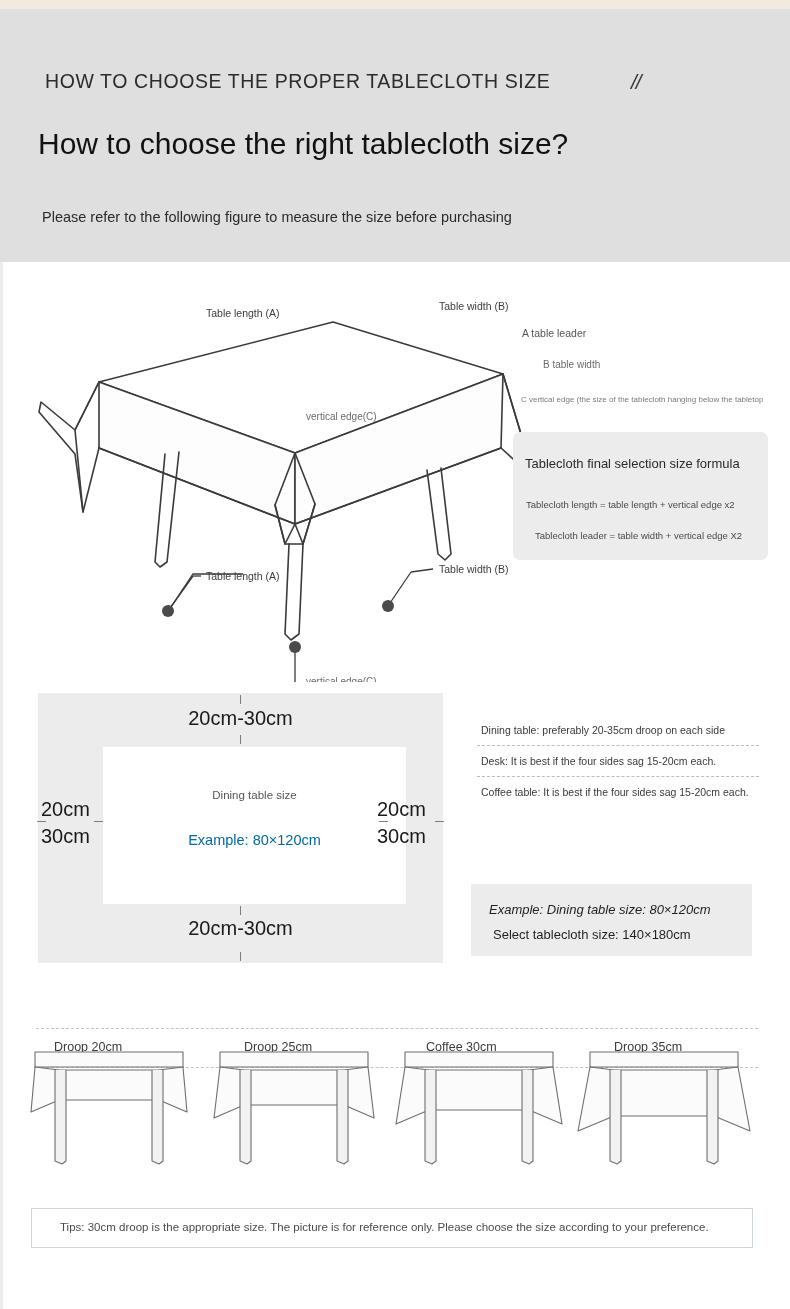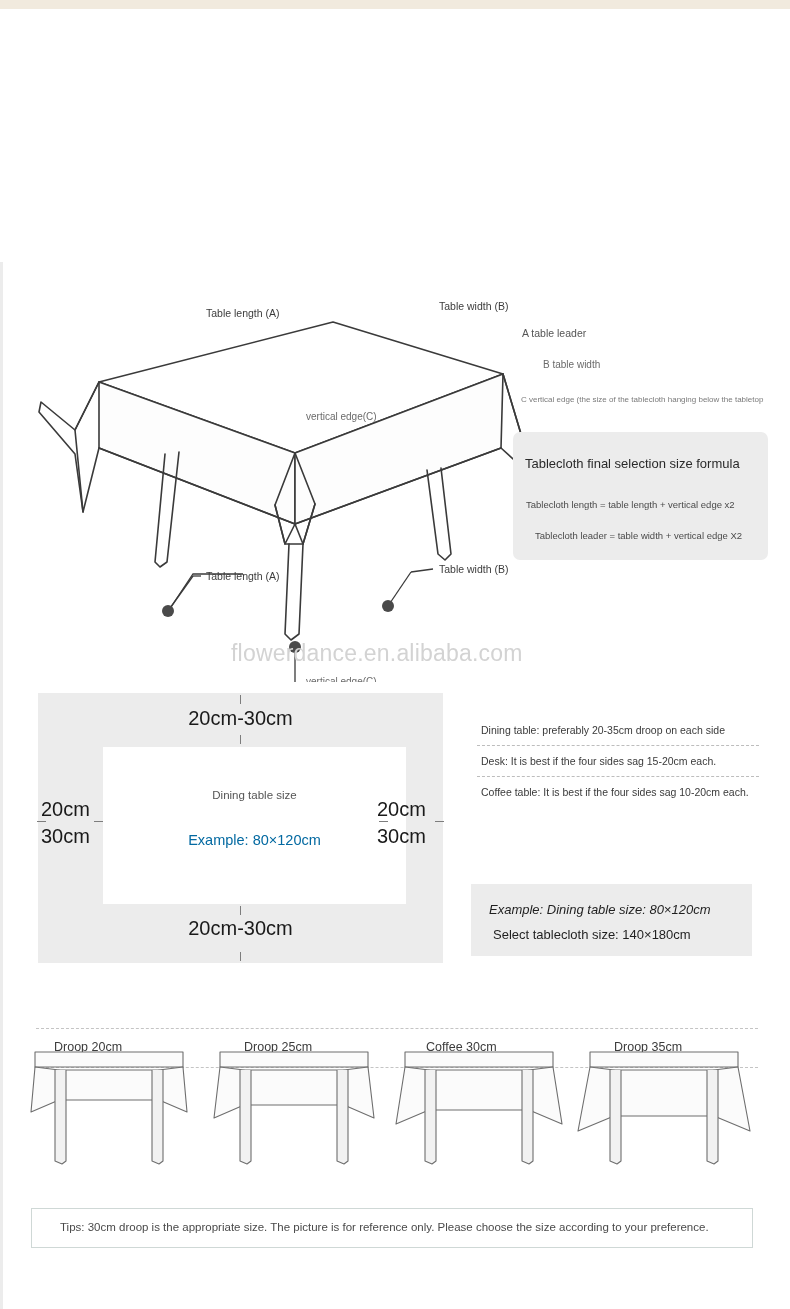--- a/index.html
+++ b/index.html
@@ -127,20 +127,26 @@
     position:absolute;left:28px;top:12px;font-size:11.5px;color:#4a4a4a;white-space:nowrap;
   }
 </style>
 </head>
 <body>
 
 <div class="page">
 
   <div class="top-strip"></div>
 
+  <div class="header">
+    <div class="kicker">HOW TO CHOOSE THE PROPER TABLECLOTH SIZE</div>
+    <div class="slashes">//</div>
+    <div class="h1">How to choose the right tablecloth size?</div>
+    <div class="subtitle">Please refer to the following figure to measure the size before purchasing</div>
+  </div>
 
   <div class="body">
 
     <svg class="illus" viewBox="0 0 790 420">
       <g fill="none" stroke="#3a3a3a" stroke-width="1.6" stroke-linejoin="round" stroke-linecap="round">
 
         <path d="M96,120 L330,60 L500,112 L292,191 Z" fill="#ffffff"></path>
 
         <path d="M96,120 L292,191 L292,262 L96,186 Z" fill="#fdfdfd"></path>
 
@@ -196,21 +202,20 @@
     <div style="position:absolute;left:519px;top:65px;font-size:10.5px;color:#555;white-space:nowrap;">A table leader</div>
     <div style="position:absolute;left:521px;top:97px;font-size:10px;color:#6a6a6a;white-space:nowrap;padding-left:19px;">B table width</div>
     <div style="position:absolute;left:518px;top:133px;font-size:8px;color:#7a7a7a;white-space:nowrap;">C vertical edge (the size of the tablecloth hanging below the tabletop</div>
 
     <div style="position:absolute;left:510px;top:170px;width:255px;height:128px;background:#ececec;border-radius:7px;">
       <div style="position:absolute;left:12px;top:24px;font-size:13px;color:#2a2a2a;white-space:nowrap;">Tablecloth final selection size formula</div>
       <div style="position:absolute;left:13px;top:67px;font-size:9.5px;color:#4a4a4a;white-space:nowrap;">Tablecloth length = table length + vertical edge x2</div>
       <div style="position:absolute;left:22px;top:98px;font-size:9.5px;color:#4a4a4a;white-space:nowrap;">Tablecloth leader = table width + vertical edge X2</div>
     </div>
 
-    <div class="watermark" style="left:228px;top:378px;">flowerdance.en.alibaba.com</div>
 
     <div class="panel" style="top:431px;"></div>
     <div class="panel-inner" style="top:485px;">
       <div class="t1">Dining table size</div>
       <div class="t2">Example: 80×120cm</div>
     </div>
 
     <div class="tick" style="left:237px;top:433px;width:1px;height:9px;"></div>
     <div class="tick" style="left:237px;top:473px;width:1px;height:9px;"></div>
     <div class="tick" style="left:237px;top:644px;width:1px;height:9px;"></div>
@@ -226,21 +231,21 @@
     <div style="position:absolute;left:38px;top:536px;font-size:20px;color:#1a1a1a;white-space:nowrap;">20cm</div>
     <div style="position:absolute;left:38px;top:563px;font-size:20px;color:#1a1a1a;white-space:nowrap;">30cm</div>
     <div style="position:absolute;left:374px;top:536px;font-size:20px;color:#1a1a1a;white-space:nowrap;">20cm</div>
     <div style="position:absolute;left:374px;top:563px;font-size:20px;color:#1a1a1a;white-space:nowrap;">30cm</div>
 
     <div class="recs" style="top:453px;">
       <div class="rec">Dining table: preferably 20-35cm droop on each side</div>
       <div class="rec-sep"></div>
       <div class="rec">Desk: It is best if the four sides sag 15-20cm each.</div>
       <div class="rec-sep"></div>
-      <div class="rec">Coffee table: It is best if the four sides sag 10-20cm each.</div>
+      <div class="rec">Coffee table: It is best if the four sides sag 15-20cm each.</div>
     </div>
 
     <div class="ex-box" style="top:622px;">
       <div class="l1">Example: Dining table size: 80×120cm</div>
       <div class="l2">Select tablecloth size: 140×180cm</div>
     </div>
 
     <div class="droop-row" style="top:726px;margin-top:40px;">
       <div class="droop-cell c0">Droop 20cm</div>
       <div class="droop-cell c1">Droop 25cm</div>

